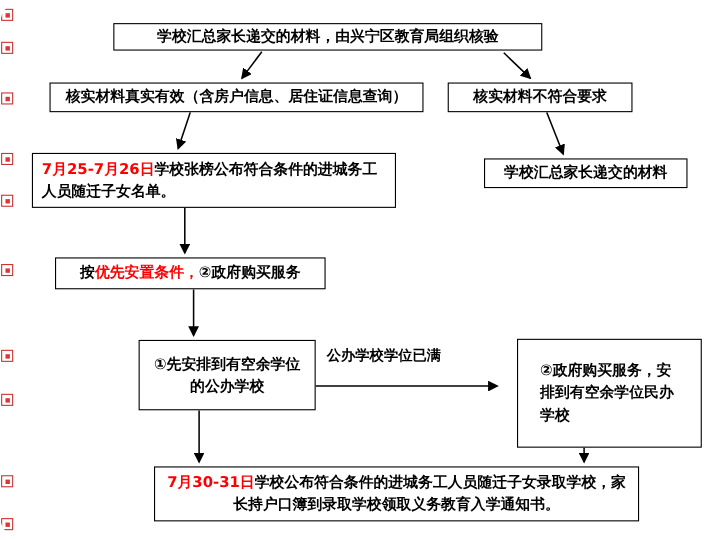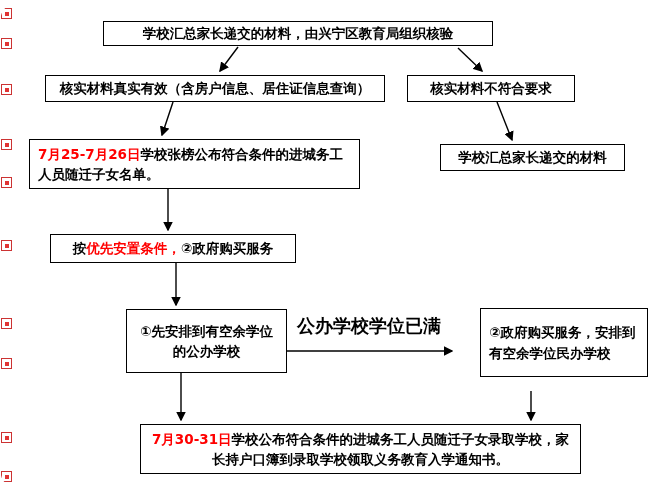--- a/index.html
+++ b/index.html
@@ -11,21 +11,21 @@
   .arrows { position:absolute; left:0; top:0; width:658px; height:491px; }
   .box {
     position:absolute; border:1px solid #000; background:#fff;
     font-weight:bold; font-size:13.5px; color:#000; line-height:1.5;
     display:flex; align-items:center; justify-content:center;
     text-align:center; padding:2px 6px;
   }
   .box.align-left { justify-content:flex-start; text-align:left;margin-left:22px; }
   .red { color:#ff0000; }
   .flow-label {
-    position:absolute; font-weight:bold; font-size:18px; color:#000;
+    position:absolute; font-weight:bold; font-size:13px; color:#000;
     white-space:nowrap;
   }
   .bullet {
     position:absolute; left:1px; width:11px; height:11px;
     border:1px solid #cc3333; background:#ffffff;
   }
   .bullet::after {
     content:""; position:absolute; left:3px; top:3px; width:4px; height:4px;
     background:#e03333;
   }
@@ -86,21 +86,21 @@
   <div class="box" style="left:50px;top:234px;width:246px;height:29px">
     <span><span>按</span><span class="red">优先安置条件，</span><span>②政府购买服务</span></span>
   </div>
 
   <div class="box align-left" style="left:104px;top:309px;width:161px;height:64px;padding:4px 8px;text-align:center">
     <span>①先安排到有空余学位的公办学校</span>
   </div>
 
   <div class="flow-label" style="left:297px;top:314px">公办学校学位已满</div>
 
-  <div class="box align-left" style="left:458px;top:308px;width:168px;height:69px;padding:4px 8px;text-align:left">
+  <div class="box align-left" style="left:448px;top:308px;width:168px;height:99px;padding:4px 20px;text-align:left">
     <span>②政府购买服务，安排到有空余学位民办学校</span>
   </div>
 
   <div class="box" style="left:140px;top:424px;width:441px;height:50px;padding:4px 7px">
     <span><span class="red">7月30-31日</span><span>学校公布符合条件的进城务工人员随迁子女录取学校，家长持户口簿到录取学校领取义务教育入学通知书。</span></span>
   </div>
 
 </div>
 
 </body></html>

